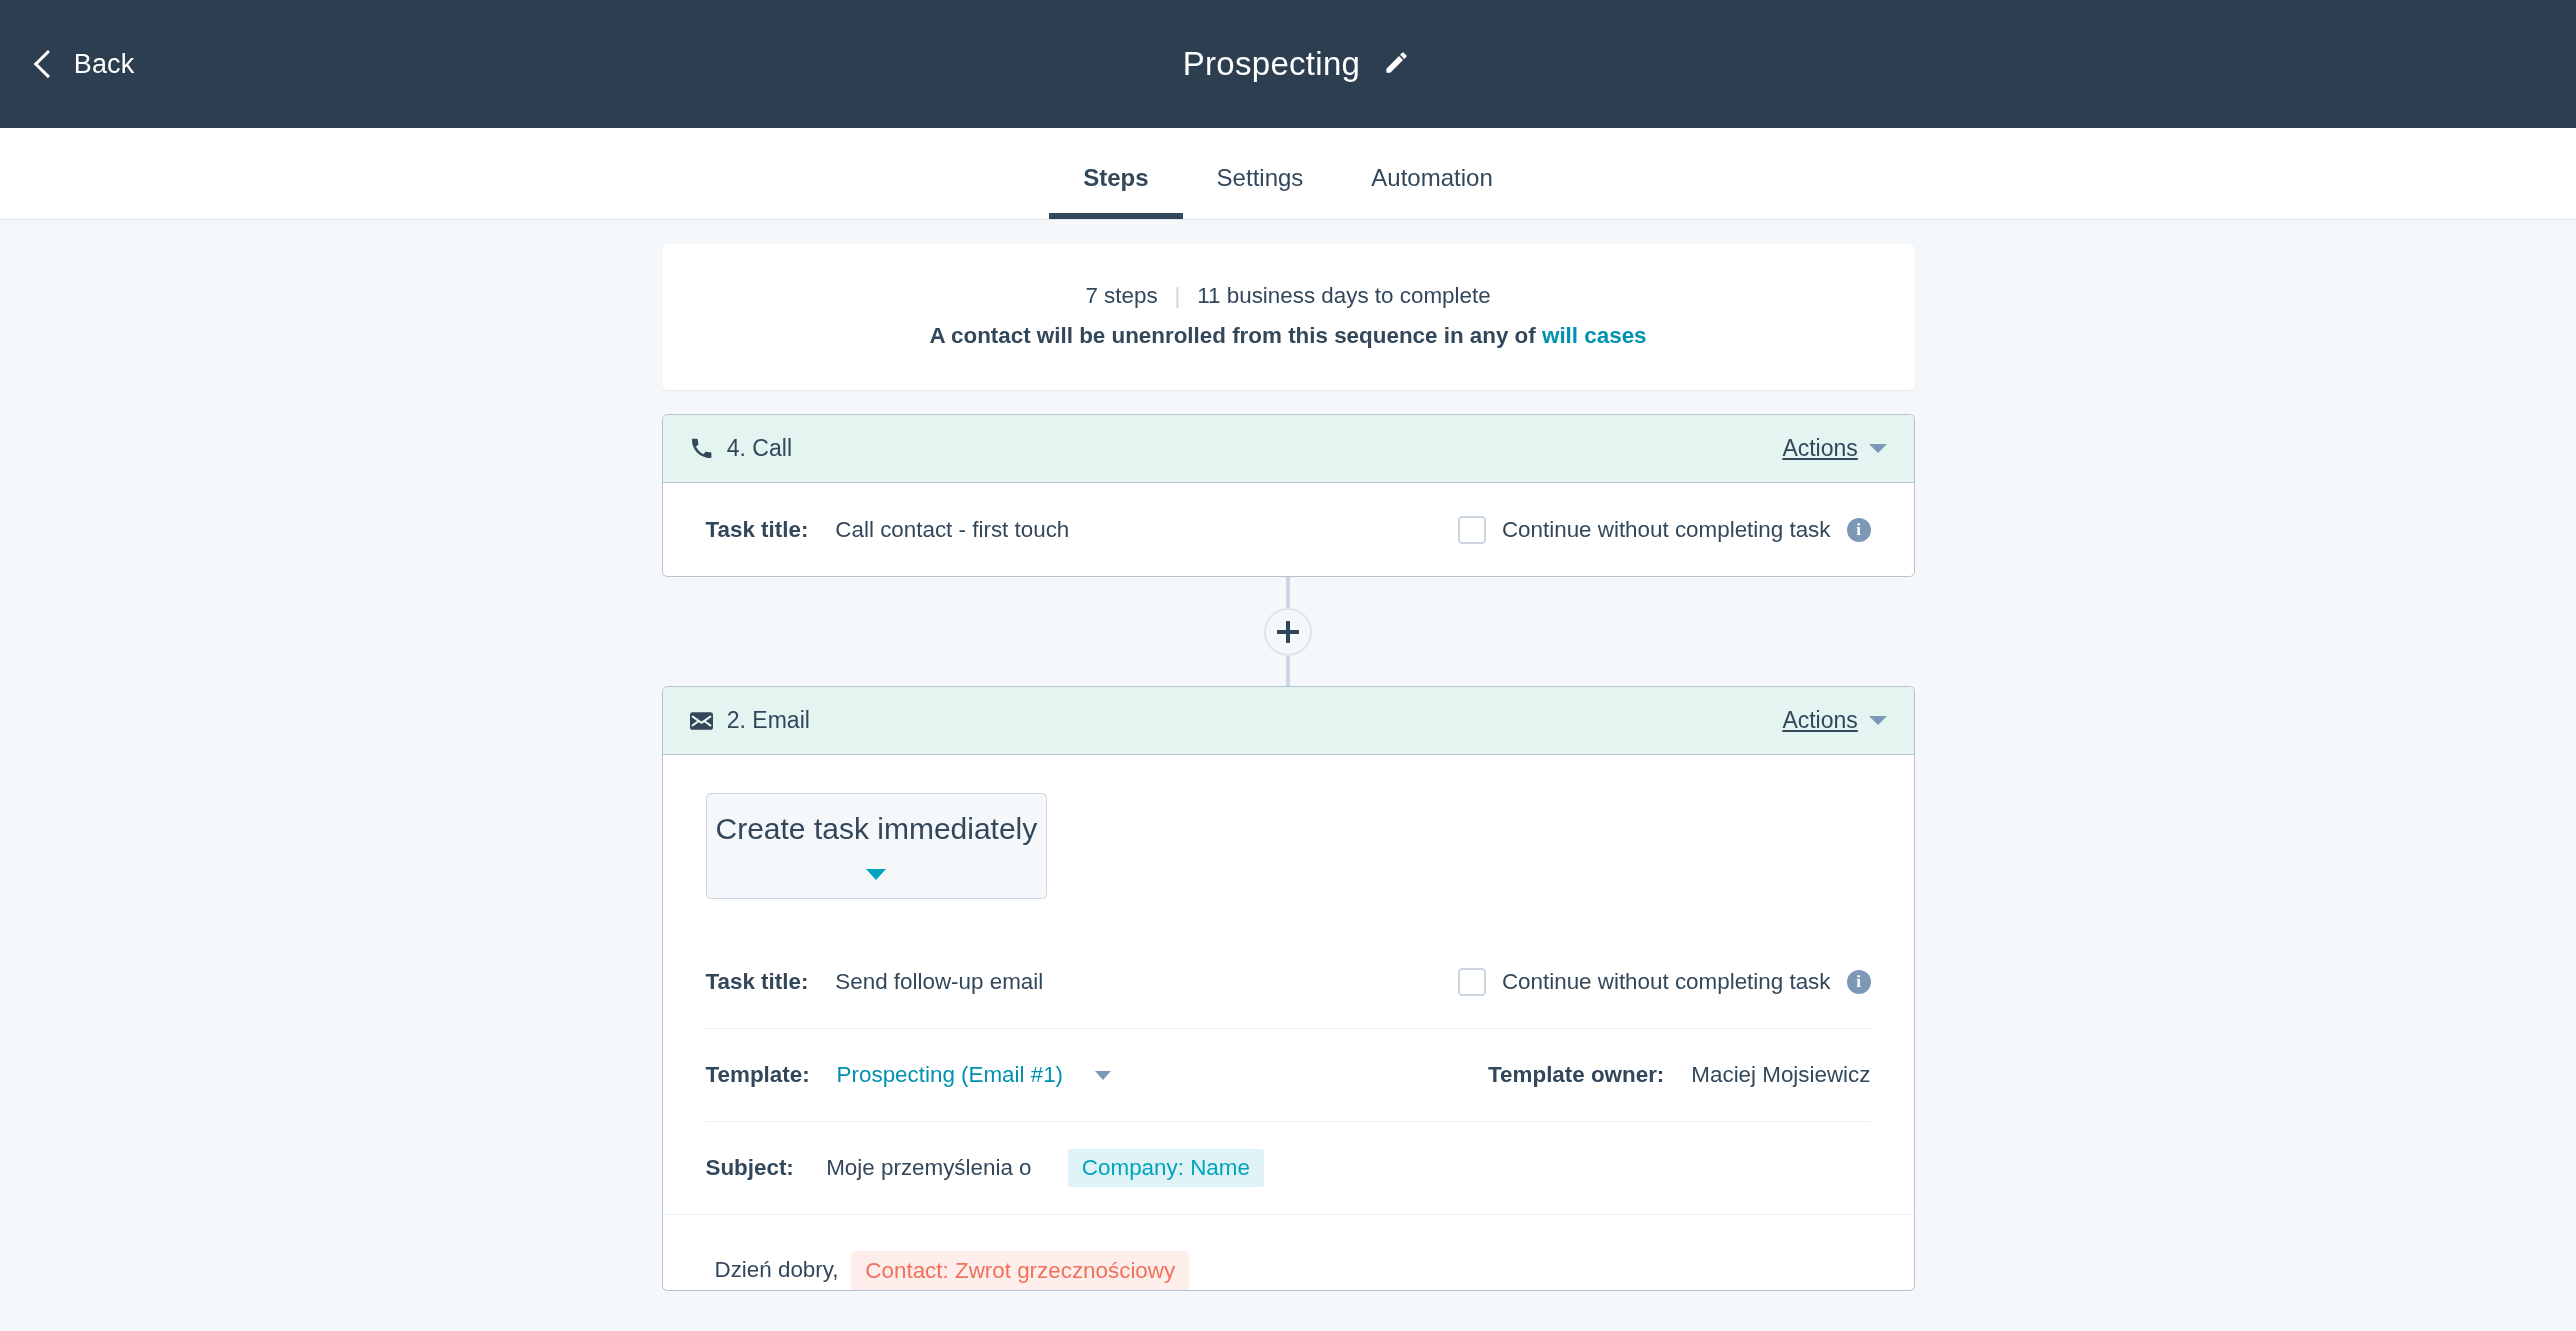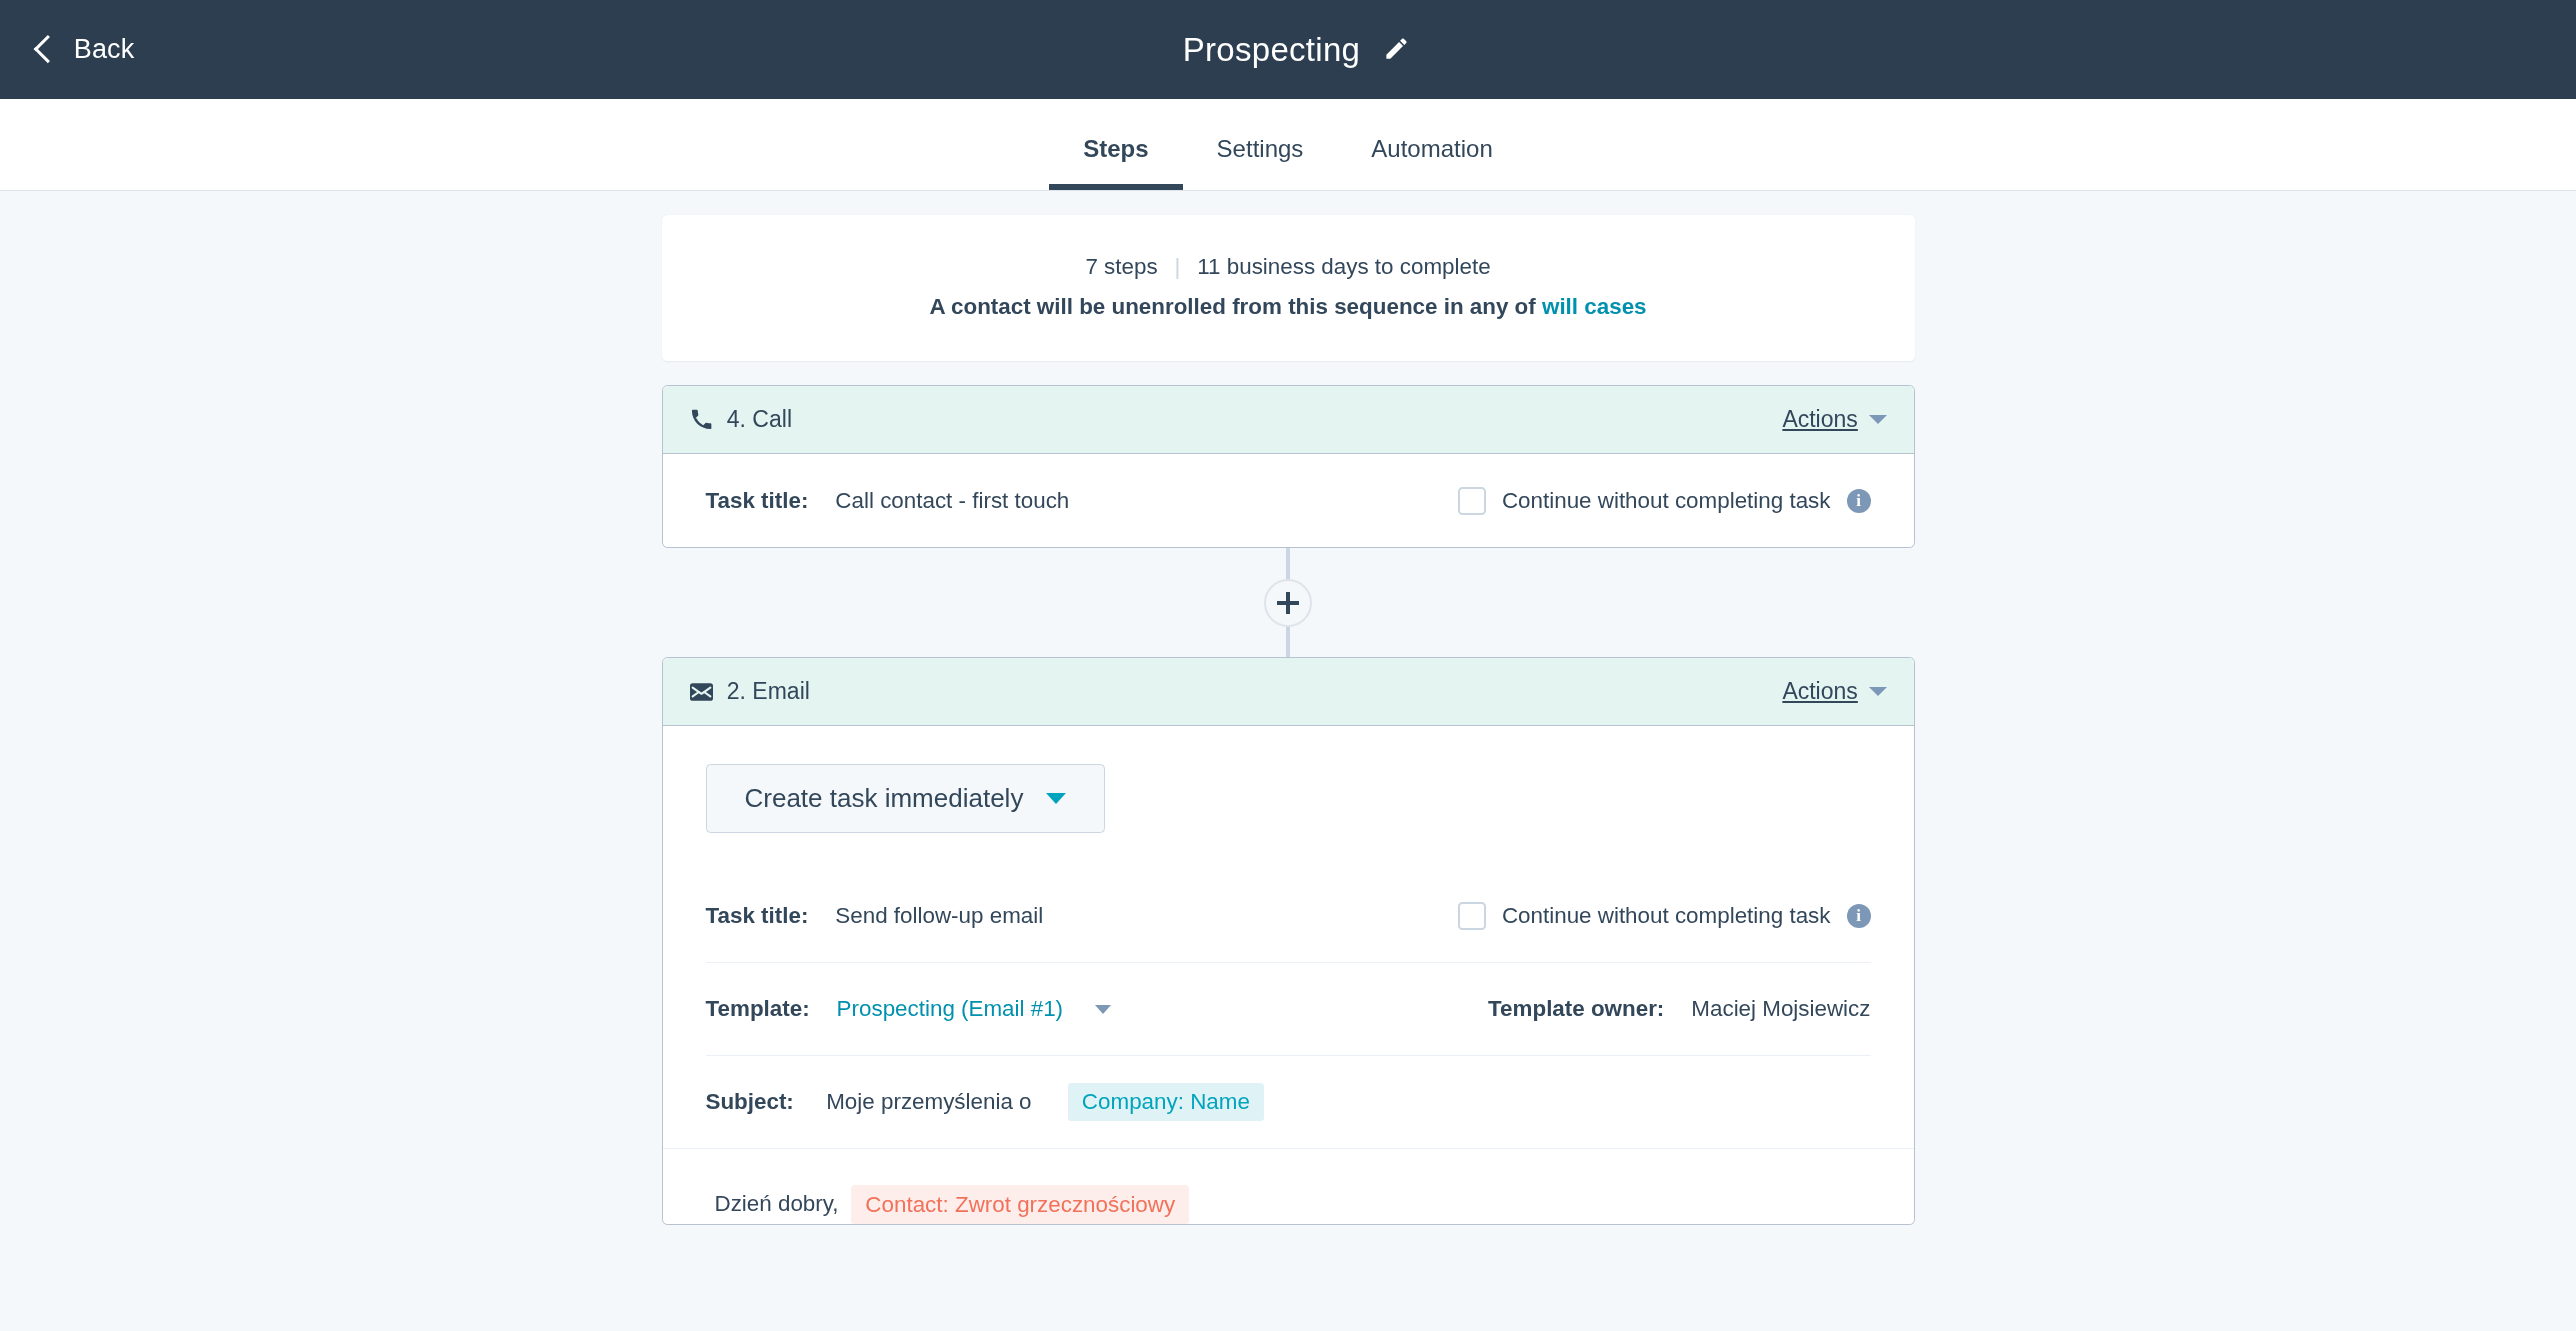--- a/index.html
+++ b/index.html
@@ -13,21 +13,21 @@
 
   body {
     font-family: "Liberation Sans", sans-serif;
     background: #f5f8fa;
     color: #33475b;
     -webkit-font-smoothing: antialiased;
   }
 
   
   .topbar {
-    height: 99px;
+    height: 128px;
     background: #2d3e50;
     display: flex;
     align-items: center;
     position: relative;
     flex: 0 0 auto;
   }
   .back-btn {
     display: flex;
     align-items: center;
     gap: 16px;
@@ -229,25 +229,26 @@
 
   
   .delay-row { padding: 38px 0 36px 0; }
   .delay-select {
     display: inline-flex;
     align-items: center;
     gap: 23px;
     border: 1.8px solid #cbd6e2;
     border-radius: 4.5px;
     background: #f5f8fa;
-    padding: 18px 38px;
-    font-size: 26px;
+    padding: 18px 9px;
+    font-size: 30px;
     color: #33475b;
     cursor: pointer;
     font-family: "Liberation Sans", sans-serif;
+    flex-direction: column;
   }
 
   .link-teal { color: #0091ae; font-weight: 400; cursor: pointer; }
   .template-caret {
     width: 0; height: 0;
     border-left: 8px solid transparent;
     border-right: 8px solid transparent;
     border-top: 9px solid #7c98b6;
     display: inline-block;
     margin-left: 5.4px;

